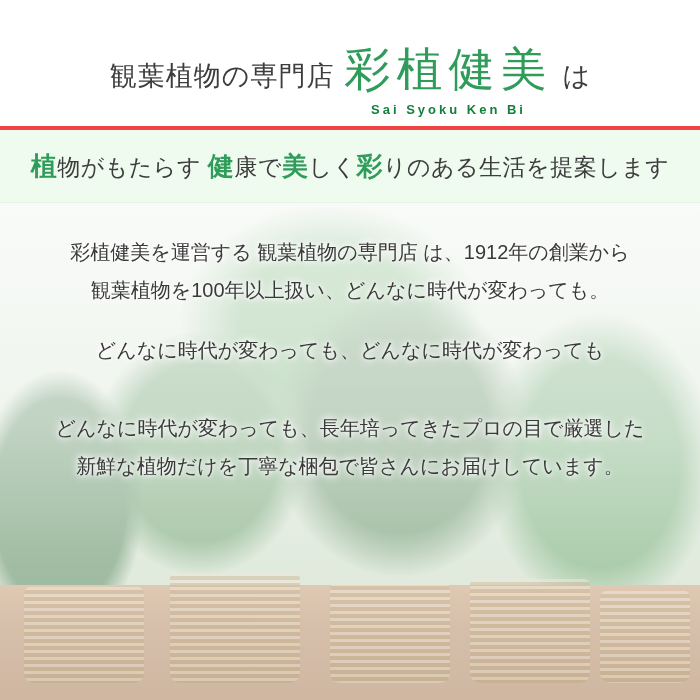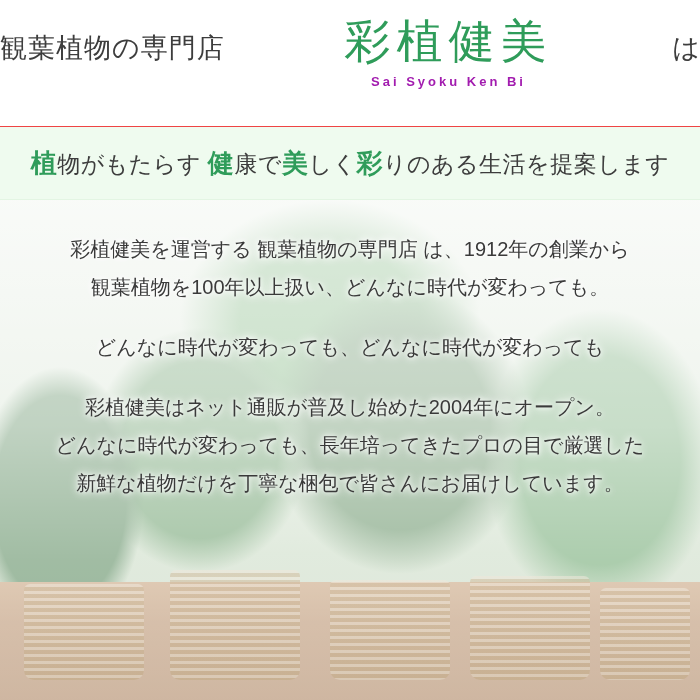--- a/index.html
+++ b/index.html
@@ -26,25 +26,24 @@
     position: relative;
     height: 126px;
     background: #ffffff;
     display: flex;
     align-items: flex-start;
     justify-content: center;
   }
   .header-inner {
     display: flex;
     align-items: baseline;
-    justify-content: space-between;
+    justify-content: center;
     width: 100%;
-    padding-top: 18px;
+    padding-top: 46px;
     box-sizing: border-box;
-    gap: 24px;
   }
   .header-lead {
     font-size: 27px;
     color: #3d3d3d;
     letter-spacing: 1px;
     line-height: 1;
   }
   .brand-wrap {
     position: relative;
     display: inline-block;
@@ -56,39 +55,39 @@
     font-weight: normal;
     color: #2f9c5a;
     letter-spacing: 6px;
     line-height: 1;
     display: block;
   }
   .brand-romaji {
     display: block;
     margin-top: 10px;
     font-size: 13px;
-    color: #a21caf;
+    color: #15803d;
     letter-spacing: 3px;
     font-weight: bold;
   }
   .header-tail {
     font-size: 27px;
     color: #3d3d3d;
     line-height: 1;
     margin-left: 4px;
   }
 
   
   .band {
     height: 72px;
     background: #effbef;
     display: flex;
     align-items: center;
     justify-content: center;
-    border-top: 1px solid #ef4444;
+    border-top: 4px solid #ef4444;
     border-bottom: 1px solid #e3f5e3;
   }
   .band-text {
     font-size: 23px;
     color: #3d3d3d;
     letter-spacing: 0.5px;
     white-space: nowrap;
   }
   .band-text .hl {
     color: #2f9c5a;
@@ -186,21 +185,21 @@
       <p class="para">
         <span class="line g">彩植健美を運営する 観葉植物の専門店 は、1912年の創業から</span><br>
         <span class="line g">観葉植物を100年以上扱い、どんなに時代が変わっても。</span>
       </p>
 
       <p class="para">
         <span class="line b">どんなに時代が変わっても、どんなに時代が変わっても</span><br>
       </p>
 
       <p class="para">
-        <span class="line g">彩植健美はネット通販が普及し始めた2004年にオープン。</span><br>
+        <br>
         <span class="line g">どんなに時代が変わっても、長年培ってきたプロの目で厳選した</span><br>
         <span class="line b">新鮮な植物だけを丁寧な梱包で皆さんにお届けしています。</span>
       </p>
 
     </div>
   </div>
 
 </div>
 
 </body></html>

